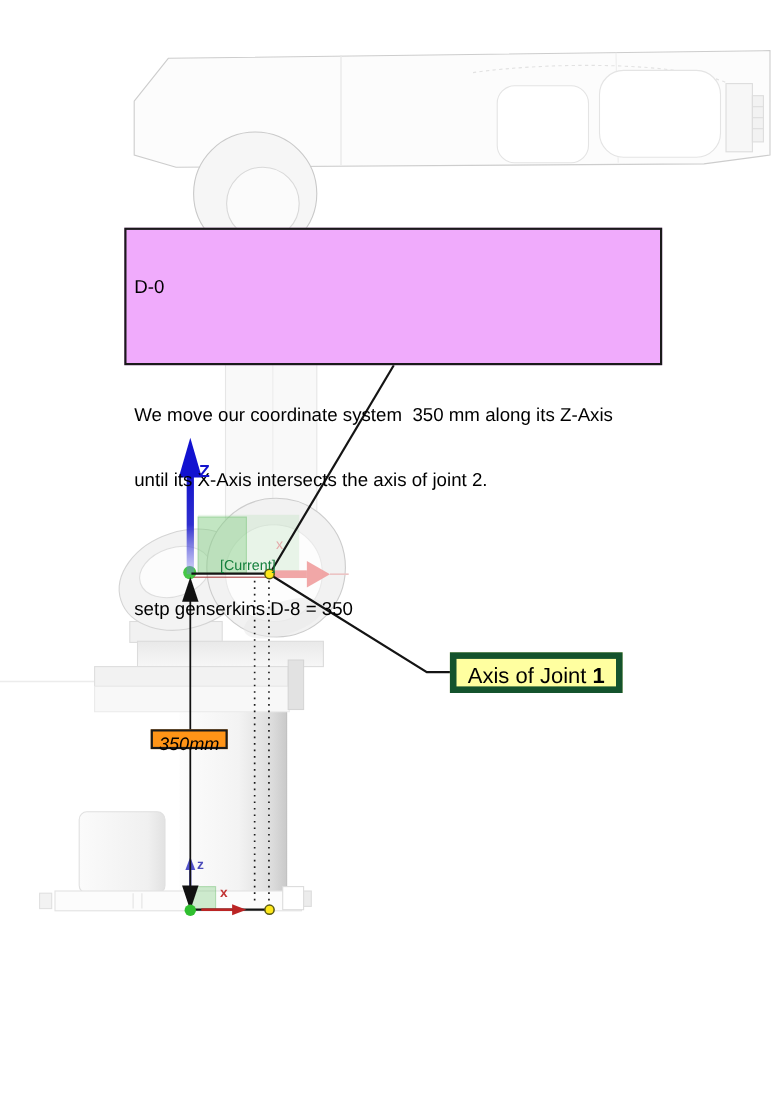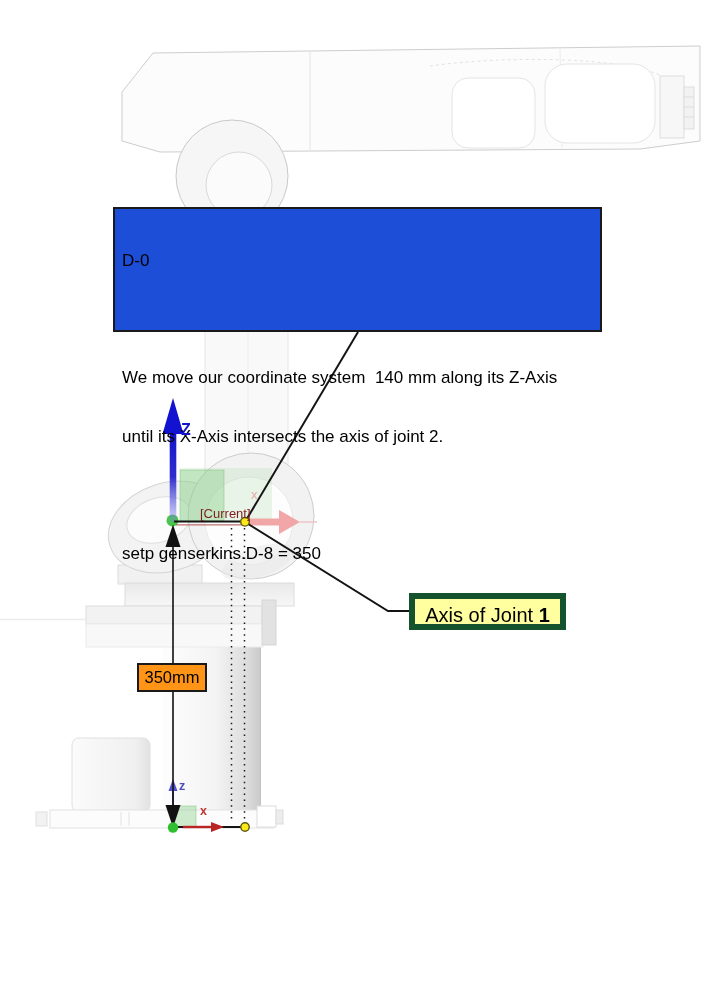--- a/index.html
+++ b/index.html
@@ -4,39 +4,39 @@
 <style>
   html,body { margin:0; padding:0; background:#fff; }
   .stage {
     position:relative; width:707px; height:1000px; background:#ffffff;
     overflow:hidden; font-family:"Liberation Sans", sans-serif; color:#000;
   }
   .stage svg { position:absolute; left:0; top:0; }
 
   .callout {
     position:absolute; left:113px; top:207px; width:489px; height:125px;
-    box-sizing:border-box; background:#1d4ed8; border:2px solid #1a1a1a;
+    box-sizing:border-box; background:#f0abfc; border:2px solid #1a1a1a;
     padding:3px 7px; font-size:17px; line-height:19.5px; white-space:pre-wrap;
   }
   .callout .spacer-line { height:19.5px; }
 
   .joint-label {
     position:absolute; left:409px; top:593px; width:157px; height:37px;
     box-sizing:border-box; background:#ffffa0; border:6px solid #14532d;
     font-size:20px; line-height:33px; text-align:center; white-space:nowrap;
   }
   .joint-label .joint-number { font-weight:bold; }
 
   .dim-label {
-    position:absolute; left:137px; top:663px; width:70px; height:29px;
+    position:absolute; left:137px; top:663px; width:70px; height:18px;
     box-sizing:border-box; background:#ff9417; border:2px solid #1a1a1a;
-    font-size:16.5px; line-height:25px; text-align:center;
+    font-size:16.5px; line-height:25px; text-align:center;font-style:italic;
   }
 
-  .current-label { position:absolute; left:200px; top:506px; font-size:13px; color:#7f1d1d; }
+  .current-label { position:absolute; left:200px; top:506px; font-size:13px; color:#15803d; }
   .axis-z-top    { position:absolute; left:181px; top:421px; font-size:16px; font-weight:bold; color:#1414cc; }
   .axis-x-top    { position:absolute; left:251px; top:487px; font-size:13px; color:#e4aaaa; }
   .axis-z-bottom { position:absolute; left:179px; top:779px; font-size:12.5px; font-weight:bold; color:#4d4dbb; }
   .axis-x-bottom { position:absolute; left:200px; top:804px; font-size:12.5px; font-weight:bold; color:#c23535; }
 </style>
 </head>
 <body>
 
 <div class="stage">
 
@@ -165,21 +165,21 @@
       <path d="M245,522 L388,611 L410,611" fill="none" stroke="#141414" stroke-width="2"></path>
 
       <circle cx="245" cy="521.8" r="4.3" fill="#ffe81a" stroke="#5a5a10" stroke-width="1.4"></circle>
       <circle cx="245" cy="827" r="4.2" fill="#ffe81a" stroke="#5a5a10" stroke-width="1.4"></circle>
     </g>
   </svg>
 
   <div class="callout">
     <div>D-0</div>
     <div class="spacer-line"></div>
-    <div>We move our coordinate system  140 mm along its Z-Axis</div>
+    <div>We move our coordinate system  350 mm along its Z-Axis</div>
     <div>until its X-Axis intersects the axis of joint 2.</div>
     <div class="spacer-line"></div>
     <div>setp genserkins.D-8 = 350</div>
   </div>
 
   <div class="joint-label"><span>Axis of Joint </span><span class="joint-number">1</span></div>
 
   <div class="dim-label">350mm</div>
 
   <span class="current-label">[Current]</span>

